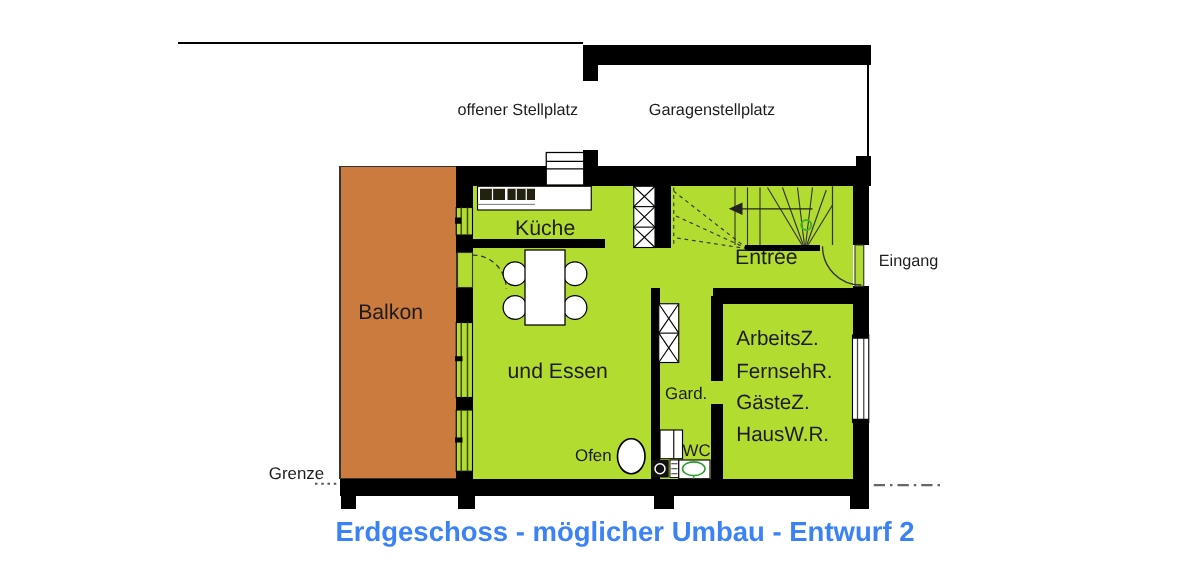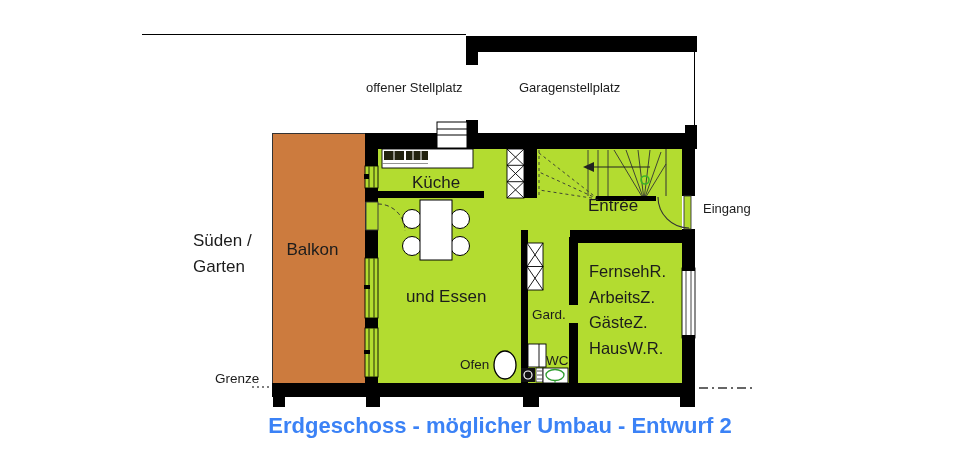--- a/index.html
+++ b/index.html
@@ -195,41 +195,37 @@
 
     <g>
       <line x1="252" y1="387" x2="271" y2="387" stroke="#555" stroke-width="1.6" stroke-dasharray="2,3"></line>
       <line x1="699" y1="388" x2="752" y2="388" stroke="#666" stroke-width="1.8" stroke-dasharray="9,4,2,4"></line>
     </g>
   </svg>
 
   <span class="lbl s13" style="left:366px; top:81px;">offener Stellplatz</span>
   <span class="lbl s13" style="left:519px; top:81px;">Garagenstellplatz</span>
 
-  <div class="lbl s17" style="left:193px; top:228px;">
-    <div>Süden /</div>
-    <div>Garten</div>
-  </div>
 
   <div class="lbl s17 balkon-lbl" style="left:272px; top:237px;">Balkon</div>
 
   <span class="lbl s17" style="left:412px; top:170px;">Küche</span>
   <span class="lbl s17" style="left:588px; top:193px;">Entrée</span>
 
   <div class="lbl s17" style="left:406px; top:284px;">
     <div>und Essen</div>
   </div>
 
   <span class="lbl s135" style="left:532px; top:307px;">Gard.</span>
   <span class="lbl s135" style="left:546px; top:353px;">WC</span>
   <span class="lbl s135" style="left:460px; top:357px;">Ofen</span>
 
   <div class="lbl room-list" style="left:589px; top:259px;">
+    <div>ArbeitsZ.</div>
     <div>FernsehR.</div>
-    <div>ArbeitsZ.</div>
     <div>GästeZ.</div>
     <div>HausW.R.</div>
   </div>
 
   <span class="lbl s13" style="left:703px; top:202px;">Eingang</span>
   <span class="lbl s135" style="left:215px; top:371px;">Grenze</span>
 
   <div class="title">Erdgeschoss - möglicher Umbau - Entwurf 2</div>
 </div>
 

